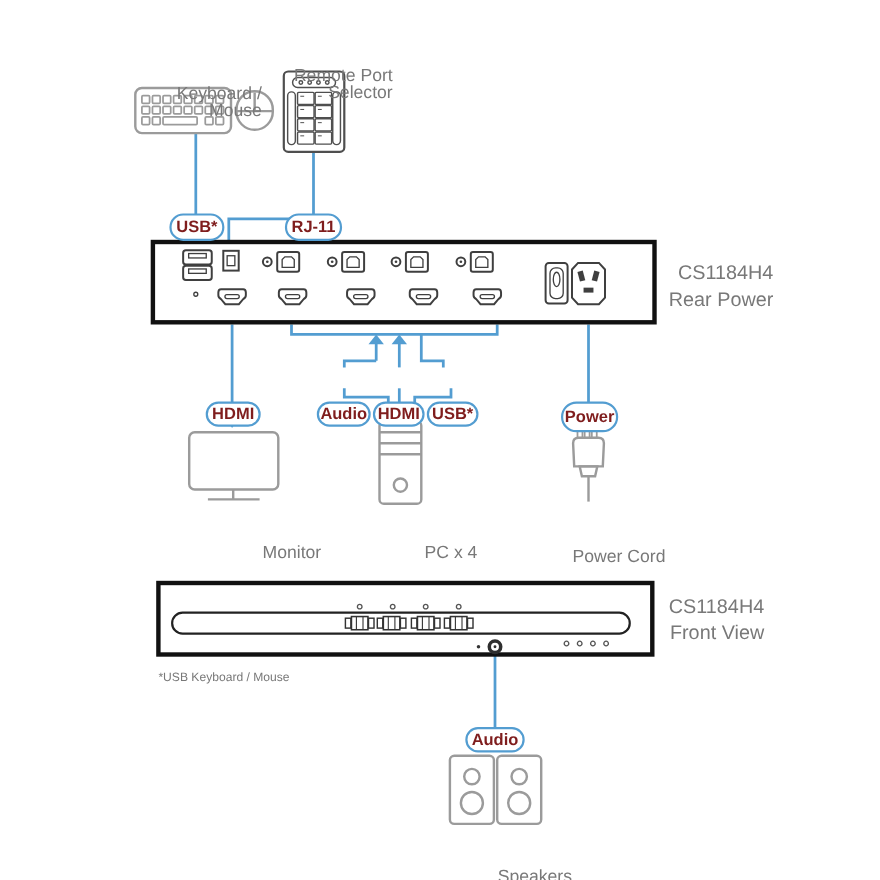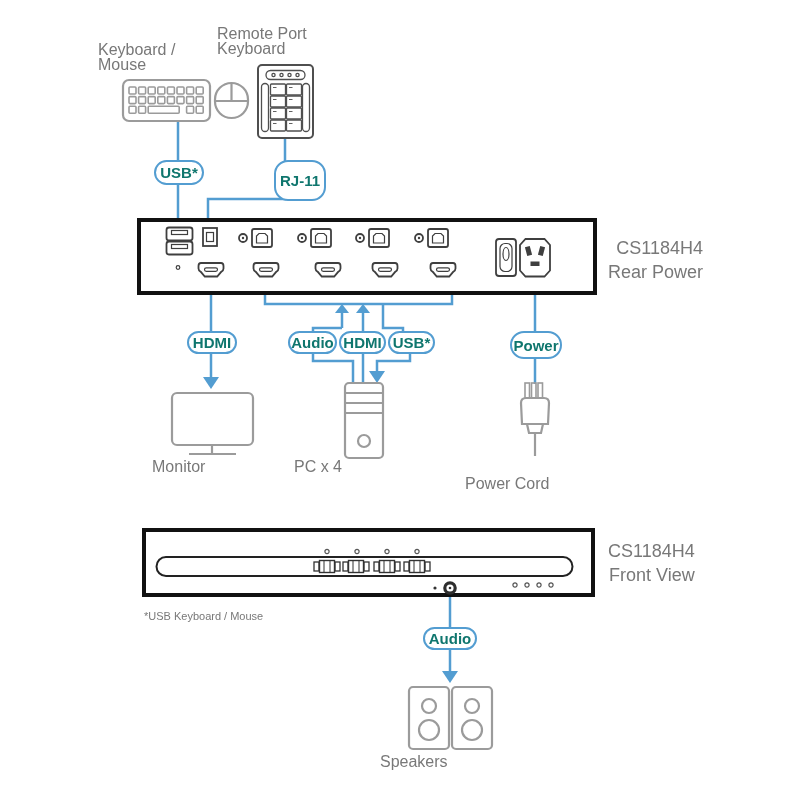--- a/index.html
+++ b/index.html
@@ -1,26 +1,26 @@
 <!DOCTYPE html>
 <html style="--blue: #539dd1; --icon-gray: #9b9b9b; --label-gray: #787878; --panel: #111111;"><head>
 <meta charset="utf-8">
 <style>
   :root { --blue:#539dd1; --icon-gray:#9b9b9b; --label-gray:#787878; --dark:#3f3f3f; --panel:#111; }
   html,body { margin:0; padding:0; background:#fff; }
   #stage { position:relative; width:800px; height:800px; background:#fff; overflow:hidden;
            font-family:"Liberation Sans", sans-serif; }
   #art { position:absolute; left:0; top:0; }
   .lbl { position:absolute; font-size:16px; line-height:15px; color:var(--label-gray); }
-  .center { text-align:left; }
+  .center { text-align:right;margin-top:36px; }
   .model-lbl { position:absolute; font-size:18px; line-height:24px; color:var(--label-gray);text-align:right; }
   .note-lbl { position:absolute; font-size:11px; line-height:18px; color:var(--label-gray); }
   .pill { position:absolute; box-sizing:border-box; background:#fff; border:2px solid var(--blue);
           border-radius:14px; display:flex; align-items:center; justify-content:center;
-          font-size:15px; font-weight:700; color:#0f766e; }
+          font-size:15px; font-weight:700; color:#7f1d1d;margin-top:34px; }
   
   .blue-line { stroke:var(--blue); stroke-width:2.5; fill:none; }
   .blue-fill { fill:var(--blue); stroke:none; }
   .gray  { stroke:var(--icon-gray); fill:none; stroke-width:2.2; }
   .gray-thin { stroke:var(--icon-gray); fill:none; stroke-width:1.6; }
   .dark  { stroke:#4f4f4f; fill:none; stroke-width:2; }
   .dark-thin { stroke:#4f4f4f; fill:none; stroke-width:1.3; }
   .port  { stroke:var(--dark); fill:none; stroke-width:1.8; }
   .port-thin { stroke:var(--dark); fill:none; stroke-width:1.2; }
   .panel { stroke:var(--panel); fill:#fff; stroke-width:4; }
@@ -237,38 +237,38 @@
     <circle class="gray" cx="472" cy="730" r="10" stroke-width="2"></circle>
   </g>
 </svg>
 
 <div class="lbl center" style="left:98px;top:42px;width:140px">
   <div>Keyboard /</div>
   <div>Mouse</div>
 </div>
 <div class="lbl center" style="left:217px;top:26px;width:140px">
   <div>Remote Port</div>
-  <div>Keyboard</div>
+  <div>Selector</div>
 </div>
 <div class="lbl center" style="left:152px;top:459px;width:140px">Monitor</div>
 <div class="lbl center" style="left:294px;top:459px;width:140px">PC x 4</div>
-<div class="lbl center" style="left:465px;top:476px;width:140px">Power Cord</div>
+<div class="lbl center" style="left:465px;top:463px;width:140px">Power Cord</div>
 <div class="model-lbl" style="left:608px;top:236px">
   <div>CS1184H4</div>
   <div>Rear Power</div>
 </div>
 <div class="model-lbl" style="left:608px;top:539px">
   <div>CS1184H4</div>
   <div>Front View</div>
 </div>
 <div class="note-lbl" style="left:144px;top:607px">*USB Keyboard / Mouse</div>
 <div class="lbl center" style="left:380px;top:754px;width:140px">Speakers</div>
 
 <div class="pill" style="left:154px;top:160px;width:50px;height:25px">USB*</div>
-<div class="pill" style="left:274px;top:160px;width:52px;height:41px">RJ-11</div>
+<div class="pill" style="left:259px;top:160px;width:52px;height:25px">RJ-11</div>
 <div class="pill" style="left:187px;top:331px;width:50px;height:23px">HDMI</div>
 <div class="pill" style="left:288px;top:331px;width:49px;height:23px">Audio</div>
 <div class="pill" style="left:339px;top:331px;width:47px;height:23px">HDMI</div>
 <div class="pill" style="left:388px;top:331px;width:47px;height:23px">USB*</div>
 <div class="pill" style="left:510px;top:331px;width:52px;height:28px">Power</div>
 <div class="pill" style="left:423px;top:627px;width:54px;height:23px">Audio</div>
 
 </div>
 
 </body></html>

